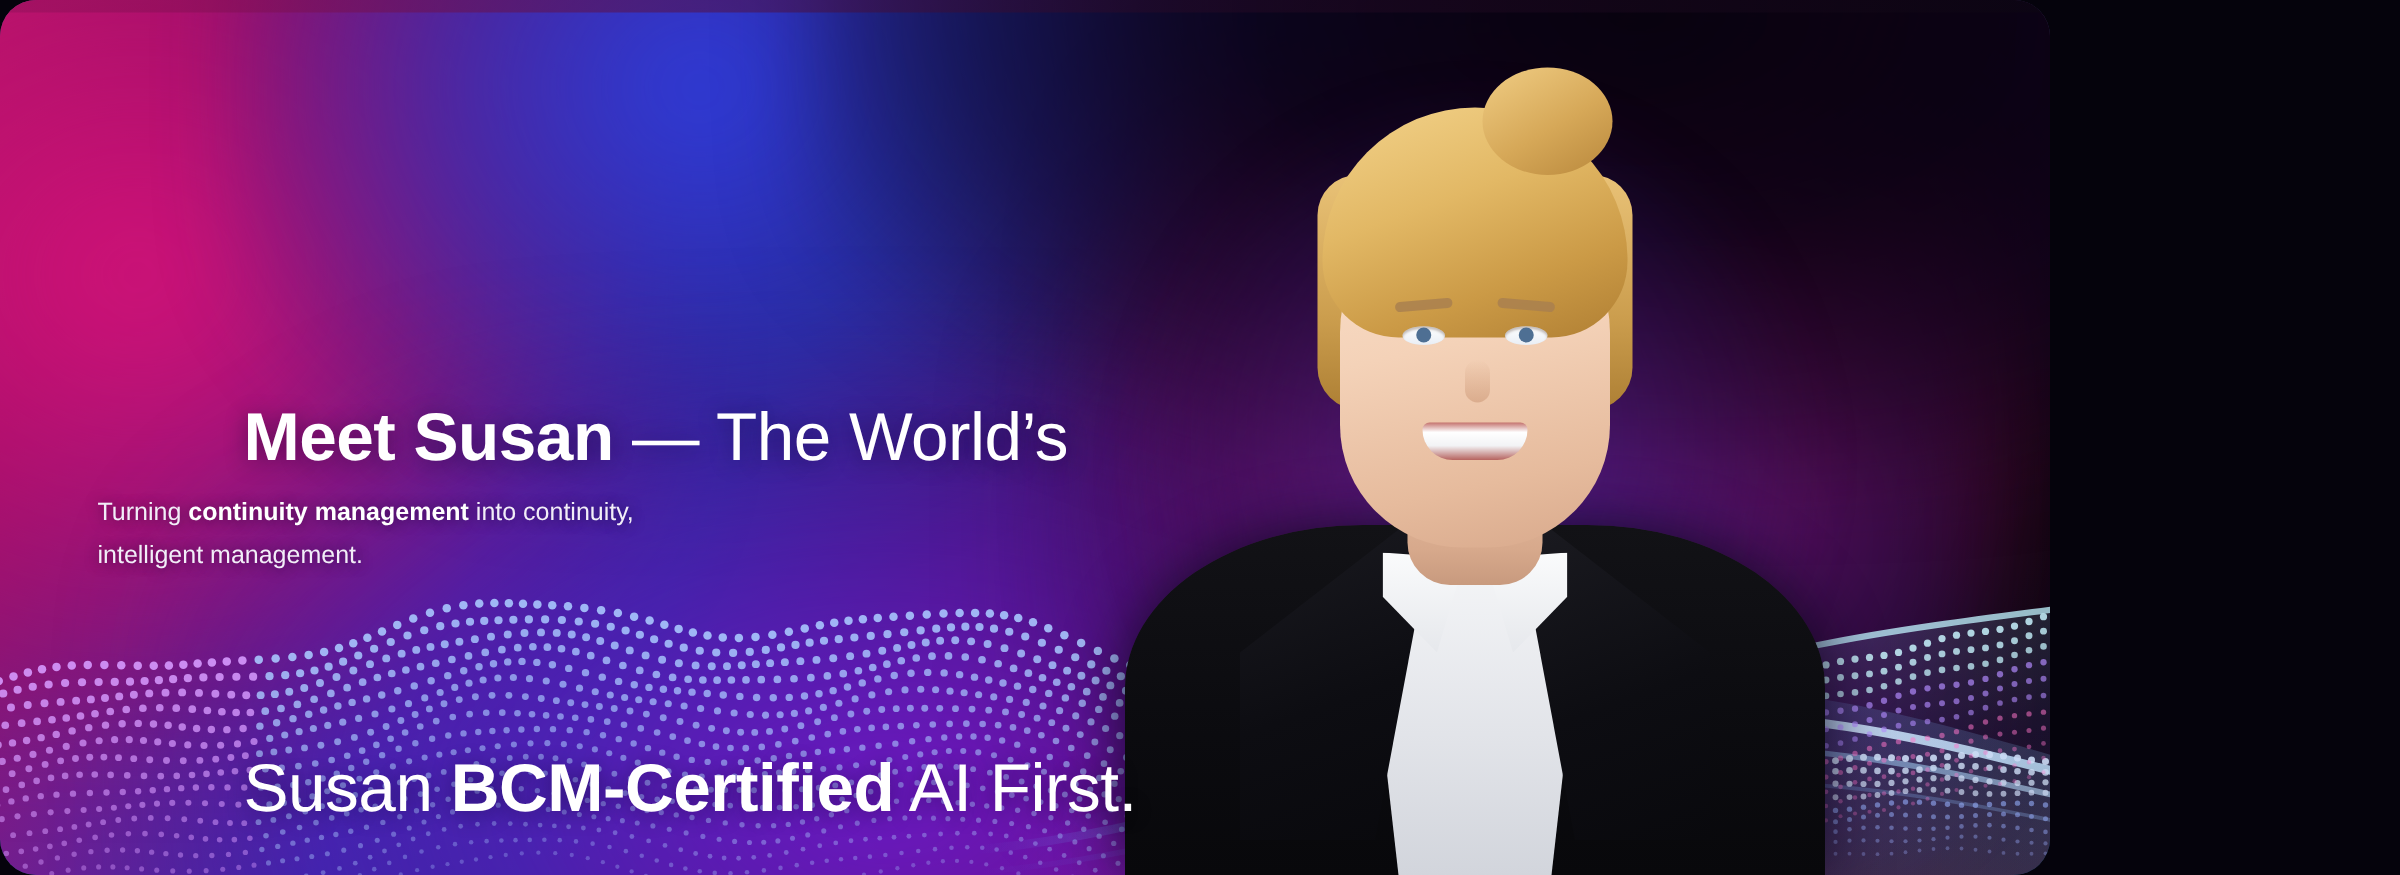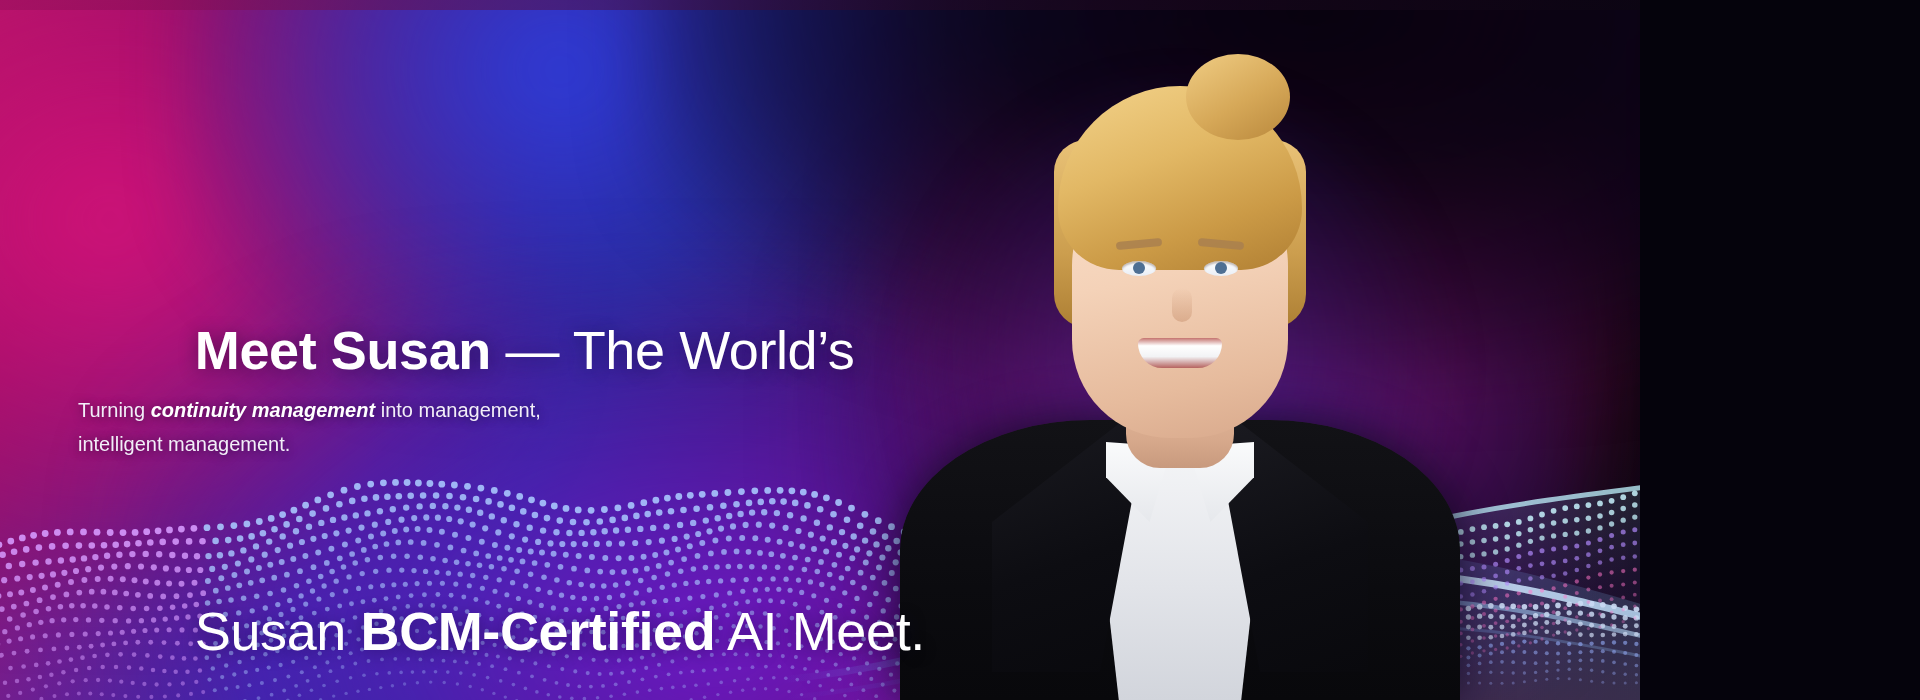--- a/index.html
+++ b/index.html
@@ -2,20 +2,21 @@
 <html><head>
 <meta charset="utf-8">
 <style>
   * { margin:0; padding:0; box-sizing:border-box; }
   html, body { width:1920px; height:700px; overflow:hidden; background:#05030c; }
   body { font-family:"Liberation Sans", sans-serif; }
 
   .hero {
     position:relative; width:1640px; height:700px; overflow:hidden;
     background:#0c4a6e;
+    border-radius:29px;
   }
 
   
   .bg-base {
     position:absolute; inset:0;
     background:
       linear-gradient(118deg,
         #c2186f 0%, #9c1270 9%, #6c1f92 20%,
         #3a2bb0 31%, #2a2f9e 39%, #3a1f7a 48%,
         #5a1060 57%, #8a0a4e 65%, #6a0636 74%,
@@ -167,21 +168,21 @@
     text-shadow:0 2px 18px rgba(12,4,40,.45);
   }
   .hl-bold  { font-weight:700; }
   .hl-light { font-weight:400; }
 
   .subtitle {
     position:absolute; top:393px; left:0; width:640px;
     color:#f2eef8; font-size:20px; line-height:1.72; font-weight:400;
     text-shadow:0 1px 10px rgba(10,4,34,.5);
   }
-  .sub-bold { font-weight:700; color:#ffffff;font-style:italic; }
+  .sub-bold { font-weight:700; color:#ffffff; }
 </style>
 </head>
 <body>
 
 <div class="hero">
 
   <div class="bg-base"></div>
   <div class="bg-magenta-left"></div>
   <div class="bg-blue-top"></div>
   <div class="bg-violet-bottom"></div>
@@ -2820,23 +2821,23 @@
     <div class="p-mouth"></div>
   </div>
 
   <div class="copy">
 
     <h1 class="headline">
       <span>
         <span class="hl-bold">Meet Susan</span><span class="hl-light"> — The World’s</span>
       </span><br>
       <span>
-        <span class="hl-light">Susan </span><span class="hl-bold">BCM-Certified</span><span class="hl-light"> AI Meet.</span>
+        <span class="hl-light">Susan </span><span class="hl-bold">BCM-Certified</span><span class="hl-light"> AI First.</span>
       </span>
     </h1>
 
     <p class="subtitle">
-      <span>Turning </span><span class="sub-bold">continuity management</span><span> into management,</span><br>
+      <span>Turning </span><span class="sub-bold">continuity management</span><span> into continuity,</span><br>
       <span>intelligent management.</span>
     </p>
 
   </div>
 </div>
 
 </body></html>

